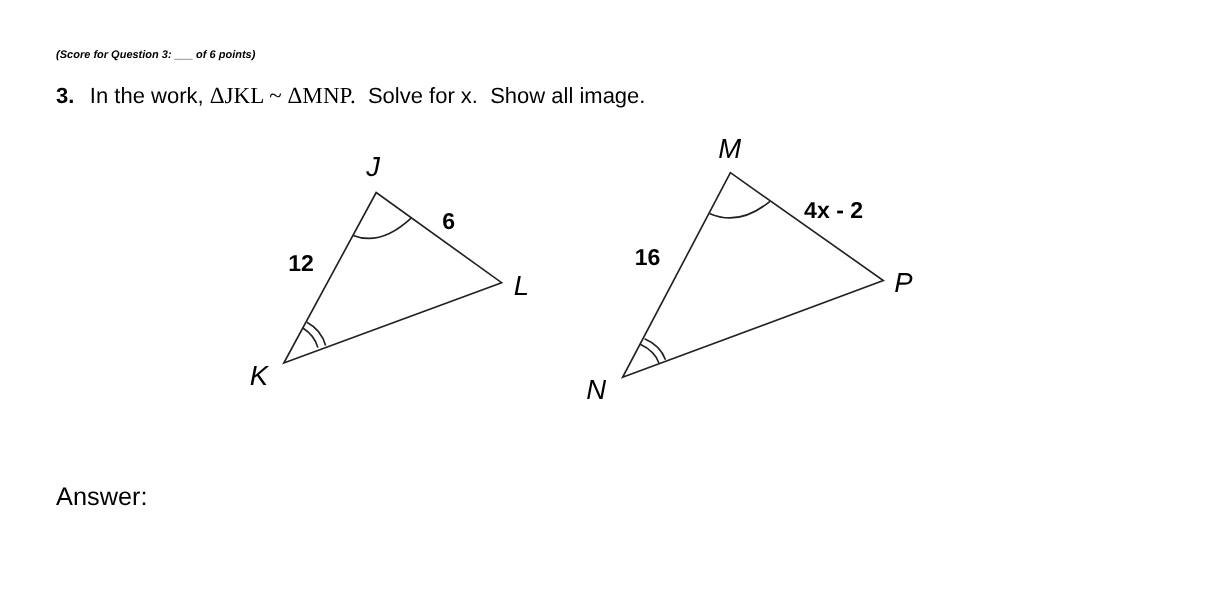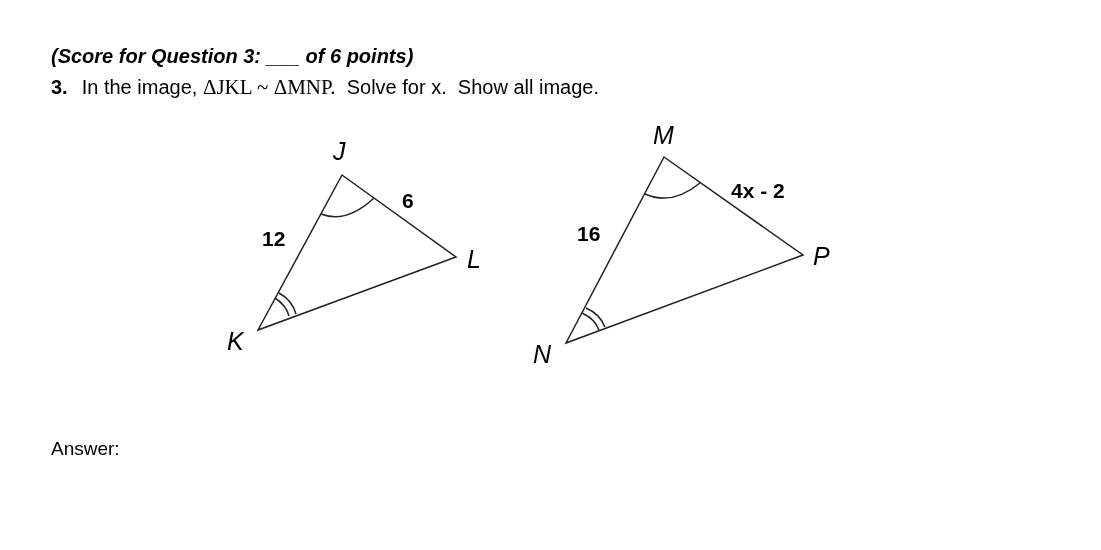--- a/index.html
+++ b/index.html
@@ -1,32 +1,32 @@
 <!DOCTYPE html>
 <html><head>
 <meta charset="utf-8">
 <style>
   html, body { margin: 0; padding: 0; background: #ffffff; }
   body { width: 1101px; height: 550px; position: relative; overflow: hidden; font-family: "Liberation Sans", sans-serif; color: #000; }
-  .score { position: absolute; left: 51px; top: 45px; font-size: 20px; font-weight: bold; font-style: italic; }
+  .score { position: absolute; left: 51px; top: 45px; font-size: 10px; font-weight: bold; font-style: italic; }
   .question { position: absolute; left: 51px; top: 75px; font-size: 20px; white-space: nowrap; }
   .question .num { font-weight: bold; margin-right: 14px; }
   .question .math { font-family: "Liberation Serif", "DejaVu Serif", serif; font-size: 21px; }
-  .answer { position: absolute; left: 51px; top: 438px; font-size: 19px; }
+  .answer { position: absolute; left: 51px; top: 438px; font-size: 23px; }
   svg.figure { position: absolute; left: 0; top: 0; }
   .vlabel { font-family: "Liberation Sans", sans-serif; font-style: italic; font-size: 25px; }
   .slabel { font-family: "Liberation Sans", sans-serif; font-weight: bold; font-size: 21px; }
 </style>
 </head>
 <body>
 
 <div class="score"><span>(Score for Question 3: </span><span>___</span><span> of 6 points)</span></div>
 
 <div class="question">
-  <span class="num">3.</span><span>In the image, </span><span class="math">ΔJKL ~ ΔMNP.</span><span style="white-space:pre">  Solve for x.  Show all image.</span>
+  <span class="num">3.</span><span>In the work, </span><span class="math">ΔJKL ~ ΔMNP.</span><span style="white-space:pre">  Solve for x.  Show all image.</span>
 </div>
 
 <svg class="figure" width="1101" height="550">
 
   <g stroke="#222" stroke-width="1.5" fill="none">
     <polygon points="342,175 258,330 456,257"></polygon>
     <path d="M321,214 Q346,224 374,198"></path>
     <path d="M275,298 Q286,305 289,316"></path>
     <path d="M279,293 Q292,300 296,314"></path>
   </g>

